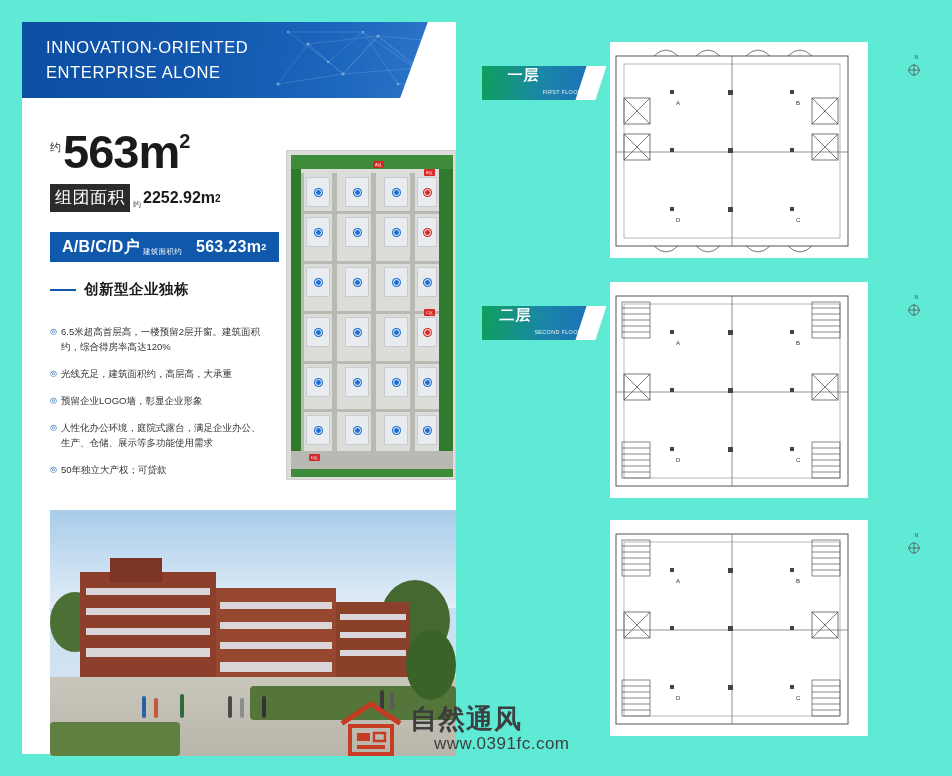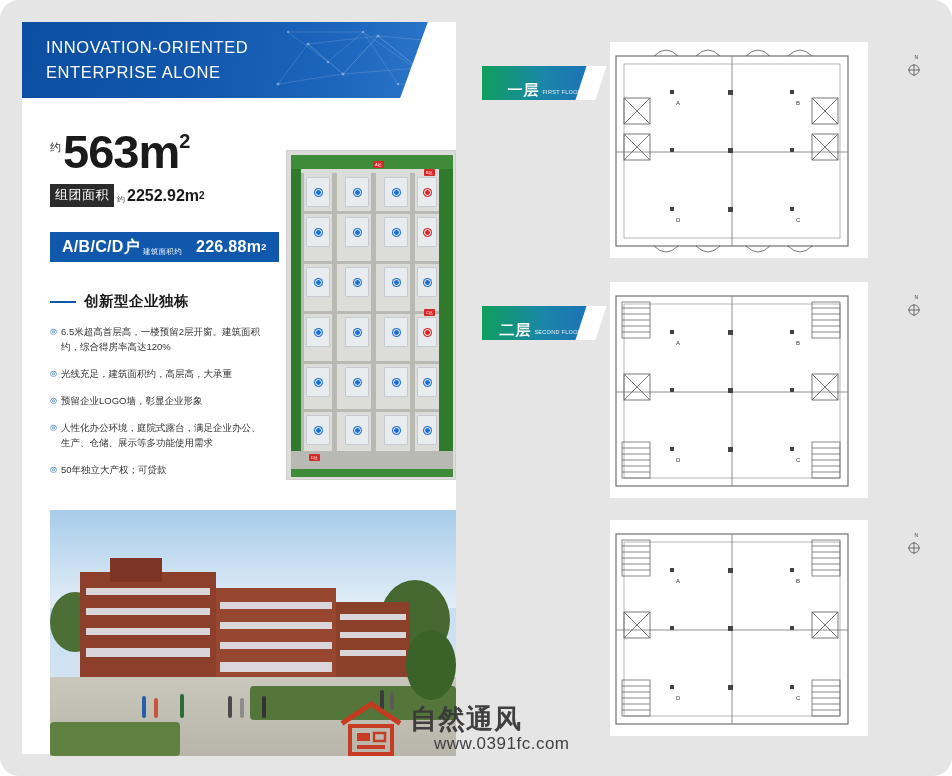--- a/index.html
+++ b/index.html
@@ -4,23 +4,22 @@
 <style>
   * { box-sizing: border-box; }
   html, body {
     margin: 0; padding: 0;
     background: #ffffff;
     font-family: "Liberation Sans", sans-serif;
   }
   #page {
     position: relative;
     width: 952px; height: 776px;
-    background: #e5e5e5;
+    background: #5eead4;
     overflow: hidden;
-    border-radius: 19px;
   }
 
   
   #left-panel {
     position: absolute;
     left: 22px; top: 22px;
     width: 434px; height: 732px;
     background: #ffffff;
   }
 
@@ -86,21 +85,21 @@
   }
   .group-row {
     margin-top: 6px;
     display: flex; align-items: center;
     font-size: 14px;
     color: #1a1a1a;
   }
   .group-tag {
     background: #2b2b2b;
     color: #ffffff;
-    font-size: 13px;
+    font-size: 17px;
     padding: 2px 5px 3px 5px;
     letter-spacing: 0.5px;
   }
   .group-small {
     font-size: 8px;
     color: #444;
     margin: 0 2px 0 3px;
     align-self: flex-end;
     padding-bottom: 2px;
   }
@@ -128,21 +127,21 @@
     font-weight: 400;
     margin: 0 14px 0 3px;
     align-self: flex-end;
     padding-bottom: 5px;
     opacity: 0.95;
   }
   #unit-bar .val { font-size: 16px; font-weight: 700; }
 
   #subhead {
     position: absolute;
-    left: 28px; top: 270px;
+    left: 28px; top: 258px;
     display: flex; align-items: center;
   }
   .subhead-dash {
     width: 26px; height: 2px;
     background: #0f58ab;
     margin-right: 8px;
   }
   #subhead .txt {
     font-size: 14.5px;
     font-weight: 700;
@@ -244,21 +243,21 @@
     position: absolute;
     left: 470px; top: 22px;
     width: 462px; height: 716px;
   }
   .floor-row { position: absolute; left: 0; width: 462px; }
   .floor-tag {
     position: absolute;
     left: 12px;
     width: 110px; height: 34px;
     background: linear-gradient(95deg, #0f9f5c 0%, #1a86a8 55%, #1d6fb8 100%);
-    display: flex; align-items: flex-end; justify-content: flex-end;
+    display: flex; align-items: flex-start; justify-content: flex-end;
     padding-right: 10px;
     color: #ffffff;
   }
   .floor-tag::after {
     content: "";
     position: absolute;
     right: -9px; top: 0;
     width: 20px; height: 34px;
     background: #ffffff;
     transform: skewX(-18deg);
@@ -362,21 +361,21 @@
         <span class="group-small">约</span>
         <span class="group-val">2252.92</span>
         <span class="group-val">m</span>
         <span class="group-val-sup">2</span>
       </div>
     </div>
 
     <div id="unit-bar">
       <span class="val">A/B/C/D户</span>
       <span class="sub">建筑面积约</span>
-      <span class="val">226.88m</span>
+      <span class="val">563.23m</span>
         <sup style="font-size:9px;font-weight:700;">2</sup>
     </div>
 
     <div id="subhead">
       <span class="subhead-dash"></span>
       <span class="txt">创新型企业独栋</span>
     </div>
 
     <div id="bullets">
       <div class="bullet">

